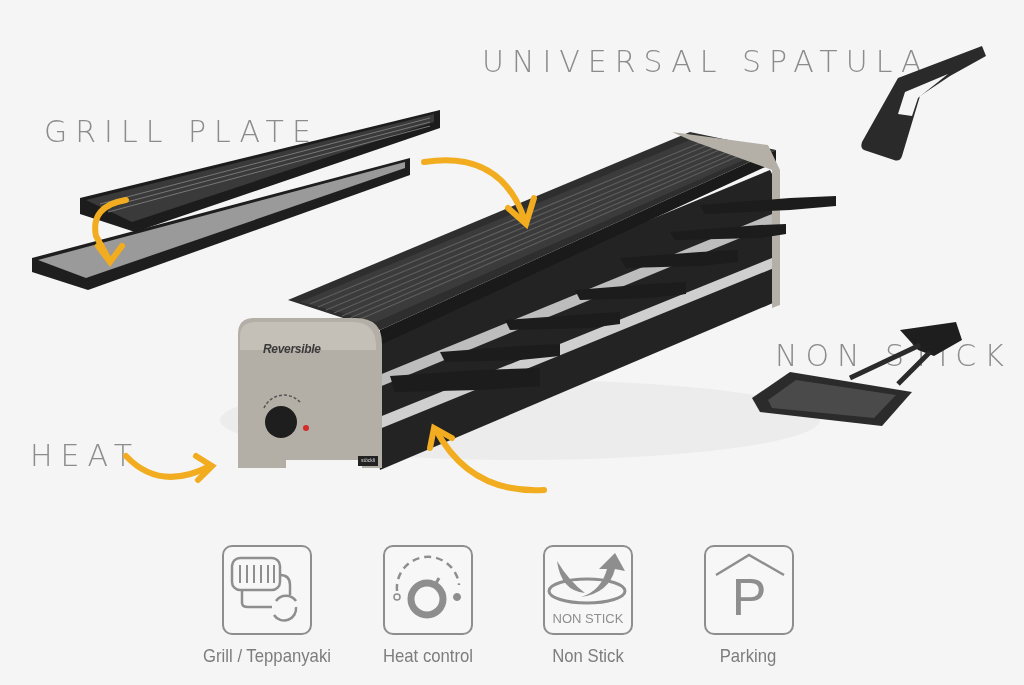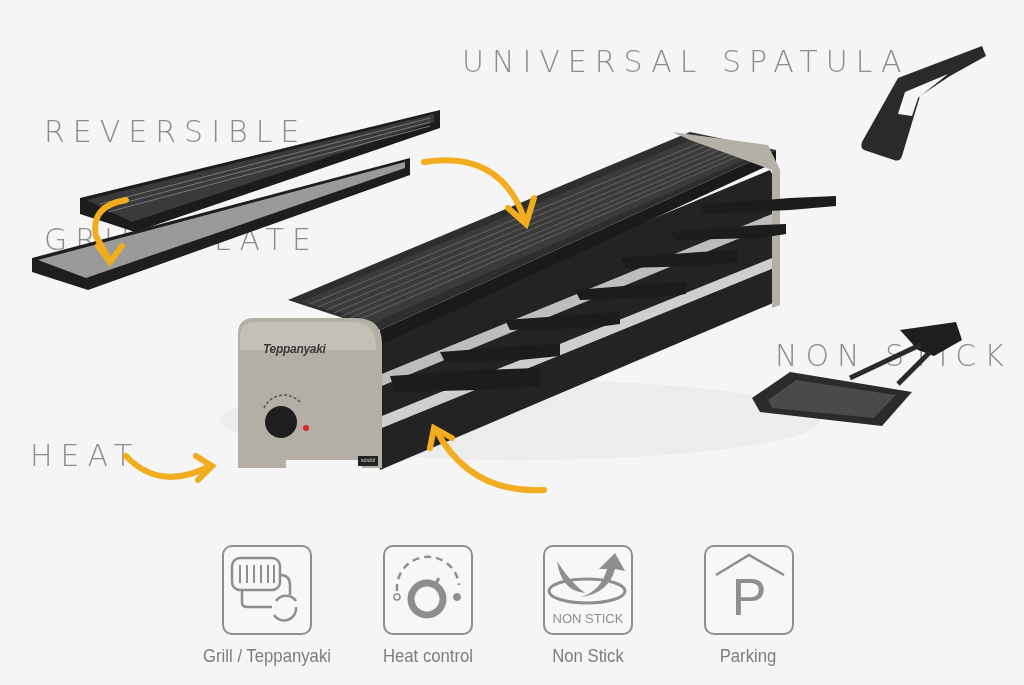--- a/index.html
+++ b/index.html
@@ -9,24 +9,23 @@
   .icon-box{position:absolute;width:90px;height:90px;border:2.5px solid #8e8e8e;border-radius:10px;box-sizing:border-box;background:#f7f7f7;}
   .icon-label{position:absolute;width:160px;text-align:center;color:#7d7d7d;font-size:19px;font-family:"Liberation Sans",sans-serif;transform:scaleX(0.88);}
   svg{position:absolute;overflow:visible;}
 </style>
 </head>
 <body>
 
 <div class="stage">
 
   <div class="hand" style="left:44px;top:42px;">
-    <div>Reversible</div>
     <div>Grill Plate</div>
   </div>
-  <div class="hand" style="left:462px;top:44px;">Universal Spatula</div>
+  <div class="hand" style="left:482px;top:44px;">Universal Spatula</div>
   <div class="hand" style="left:775px;top:266px;">
     <div>Non Stick</div>
   </div>
   <div class="hand" style="left:30px;top:366px;">
     <div>Heat</div>
   </div>
 
   <svg width="1024" height="685" style="left:0;top:0;">
 
     <polygon points="32,258 410,158 410,175 88,290 32,272" fill="#1e1e1e"></polygon>
@@ -77,21 +76,21 @@
 
     <path d="M238,334 Q238,318 254,318 L356,318 Q382,318 382,344 L382,468 L362,468 L362,460 L286,460 L286,468 L238,468 Z" fill="#b4afa6"></path>
     <path d="M240,336 Q240,322 256,322 L352,322 Q376,322 376,346 L376,350 L240,350 Z" fill="#c4bfb7"></path>
 
     <circle cx="281" cy="422" r="16" fill="#1e1e1e"></circle>
     <path d="M264,408 A22,22 0 0,1 300,402" stroke="#555" stroke-width="1.5" fill="none" stroke-dasharray="3,2"></path>
     <circle cx="306" cy="428" r="3" fill="#d32a2a"></circle>
     <rect x="358" y="456" width="20" height="10" fill="#222"></rect>
   </svg>
 
-  <div style="position:absolute;left:263px;top:342px;font-family:'Liberation Sans',sans-serif;font-weight:bold;font-style:italic;font-size:12px;color:#3a3a3a;letter-spacing:-0.3px;">Teppanyaki</div>
+  <div style="position:absolute;left:263px;top:342px;font-family:'Liberation Sans',sans-serif;font-weight:bold;font-style:italic;font-size:12px;color:#3a3a3a;letter-spacing:-0.3px;">Reversible</div>
   <div style="position:absolute;left:358px;top:457px;font-size:5px;color:#ddd;width:20px;text-align:center;">stöckli</div>
 
   <svg width="1024" height="685" style="left:0;top:0;">
     <path d="M898,78 L982,46 L986,56 L950,76 L920,96 L902,156 Q900,162 894,160 L864,150 Q860,148 862,142 Z" fill="#2a2a2a"></path>
     <path d="M905,92 L948,74 L918,98 L912,116 L898,114 Z" fill="#f5f5f5"></path>
   </svg>
 
   <svg width="1024" height="685" style="left:0;top:0;">
     <polygon points="900,330 956,322 962,340 934,356 918,350" fill="#1e1e1e"></polygon>
     <line x1="850" y1="378" x2="920" y2="345" stroke="#2a2a2a" stroke-width="5"></line>

